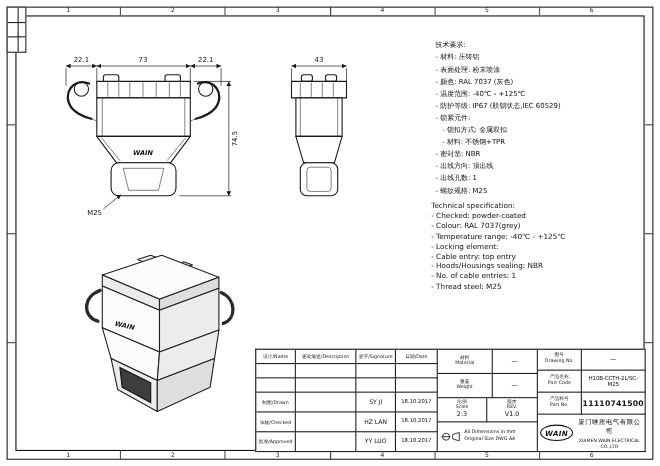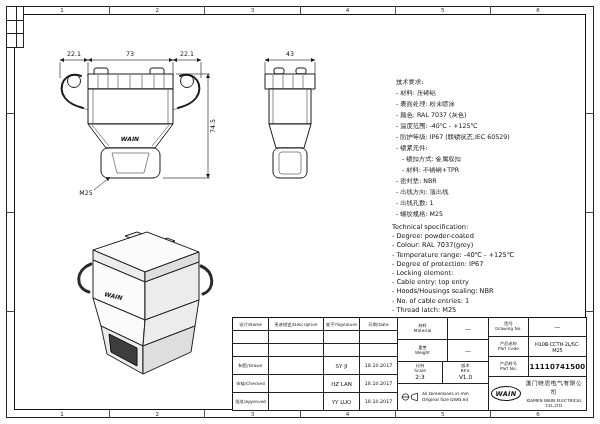--- a/index.html
+++ b/index.html
@@ -26,21 +26,21 @@
   .dimln{stroke:#333;stroke-width:.7;fill:none;}
   text.dim{font-size:6.3px;fill:#111;text-anchor:middle;}
   text.brand{font-size:6px;font-weight:bold;font-style:italic;text-anchor:middle;fill:#111;stroke:none;}
   .bail{stroke:#1a1a1a;stroke-width:2;fill:none;stroke-linecap:round;}
   .bail-iso{stroke:#2a2a2a;stroke-width:3;fill:none;stroke-linecap:round;}
   .f1{fill:#fbfbfb;stroke:#222;stroke-width:1;stroke-linejoin:round;}
   .f2{fill:#ececec;stroke:#222;stroke-width:1;stroke-linejoin:round;}
   .f3{fill:#dedede;stroke:#222;stroke-width:1;stroke-linejoin:round;}
   .fwin{fill:#3d3d3d;stroke:#111;stroke-width:1;}
   
-  .spec{position:absolute;margin-top:40px;}
+  .spec{position:absolute;}
   .spec-cn{left:396px;top:36px;width:190px;font-size:6.3px;line-height:11px;}
   .spec-en{left:392px;top:183px;width:196px;font-size:6.6px;line-height:9.2px;}
   .spec-title{white-space:pre;}
   .spec-line{white-space:pre;}
   
   .tb{position:absolute;left:232px;top:317px;width:354px;height:93px;
       border-left:1.2px solid #111;border-top:1.2px solid #111;background:#fff;}
   .c{position:absolute;box-sizing:border-box;border-right:.8px solid #222;border-bottom:.8px solid #222;
      display:flex;align-items:center;justify-content:center;text-align:center;overflow:hidden;
      font-size:5px;color:#111;padding:0 1px;}
@@ -213,29 +213,28 @@
         <div class="spec-line">- 密封垫: NBR</div>
         <div class="spec-line">- 出线方向: 顶出线</div>
         <div class="spec-line">- 出线孔数: 1</div>
         <div class="spec-line">- 螺纹规格: M25</div>
       </div>
   </div>
 
   <div class="spec spec-en">
     <div class="spec-title">Technical specification:</div>
     <div>
-        <div class="spec-line">- Degree: powder-coated</div>
+        <div class="spec-line">- Checked: powder-coated</div>
         <div class="spec-line">- Colour: RAL 7037(grey)</div>
         <div class="spec-line">- Temperature range: -40℃ - +125℃</div>
-        <div class="spec-line">- Degree of protection: IP67</div>
         <div class="spec-line">- Locking element:</div>
         <div class="spec-line">- Cable entry: top entry</div>
         <div class="spec-line">- Hoods/Housings sealing: NBR</div>
         <div class="spec-line">- No. of cable entries: 1</div>
-        <div class="spec-line">- Thread latch: M25</div>
+        <div class="spec-line">- Thread steel: M25</div>
       </div>
   </div>
 
   <div class="tb">
 
     <div class="c lblsm" style="left:0;top:0;width:36px;height:13px">设计/Name</div>
     <div class="c lblsm" style="left:36px;top:0;width:55px;height:13px">更改描述/Description</div>
     <div class="c lblsm" style="left:91px;top:0;width:36px;height:13px">签字/Signature</div>
     <div class="c lblsm" style="left:127px;top:0;width:38px;height:13px">日期/Date</div>
 

